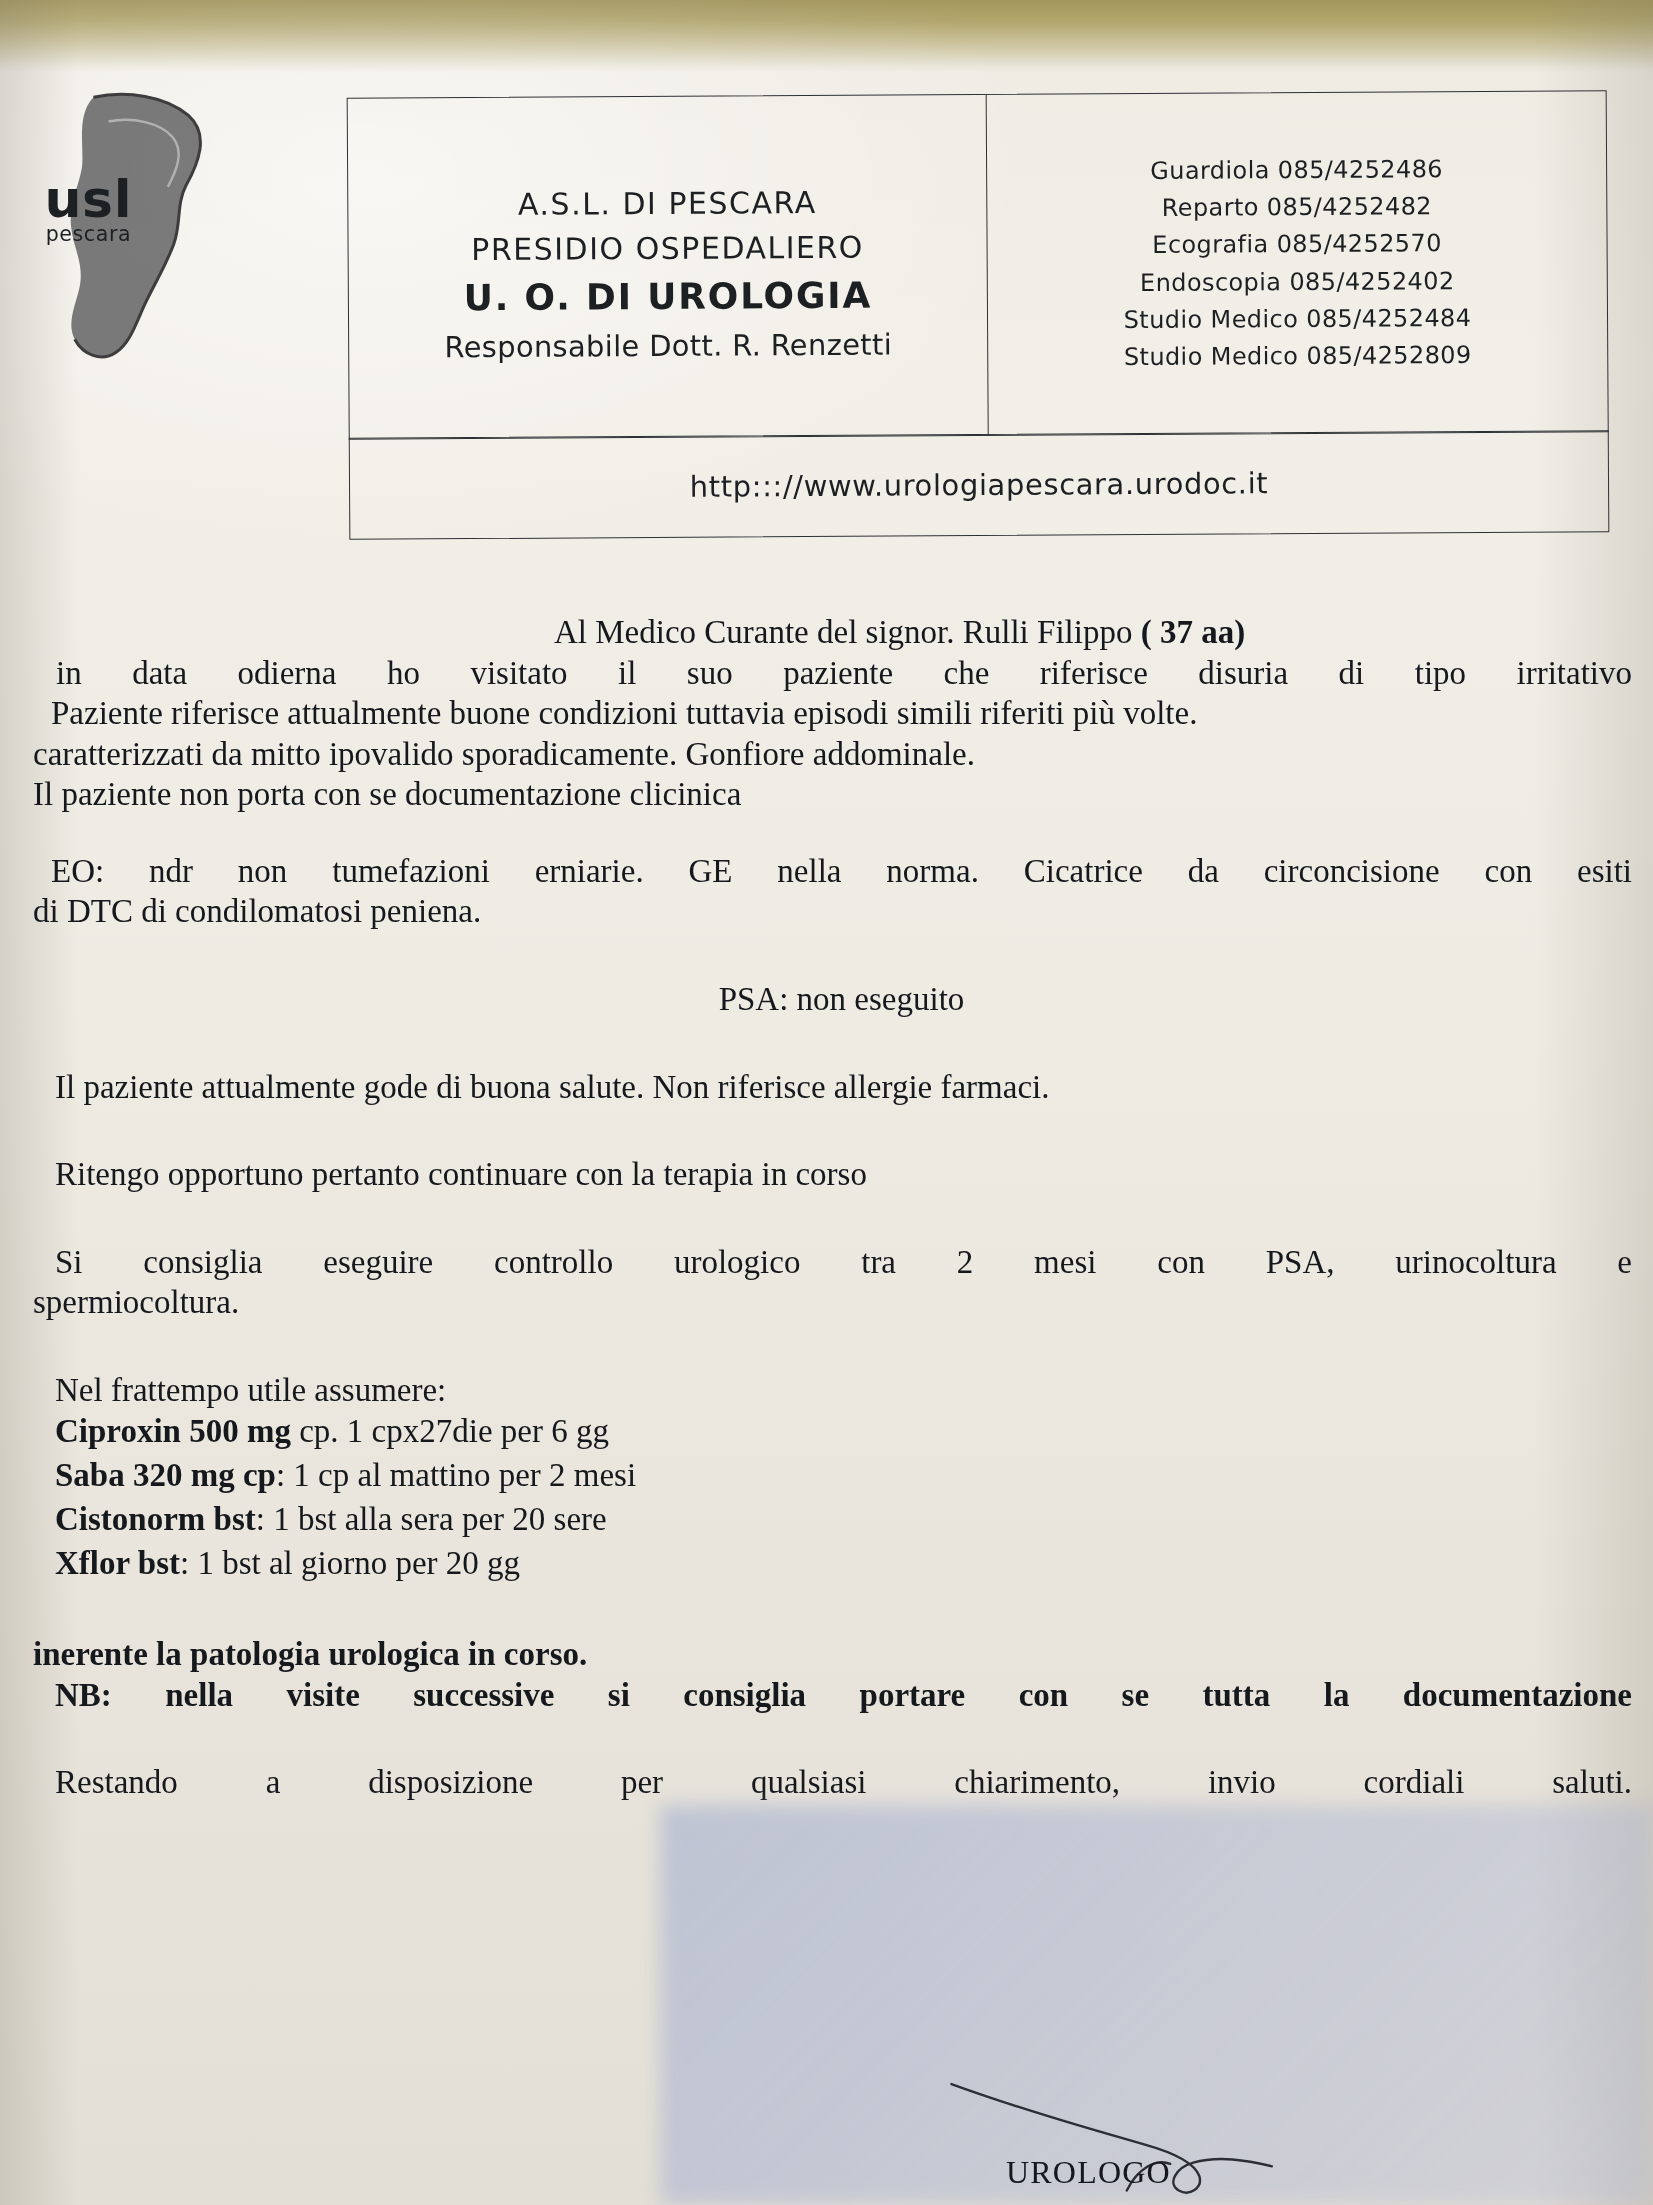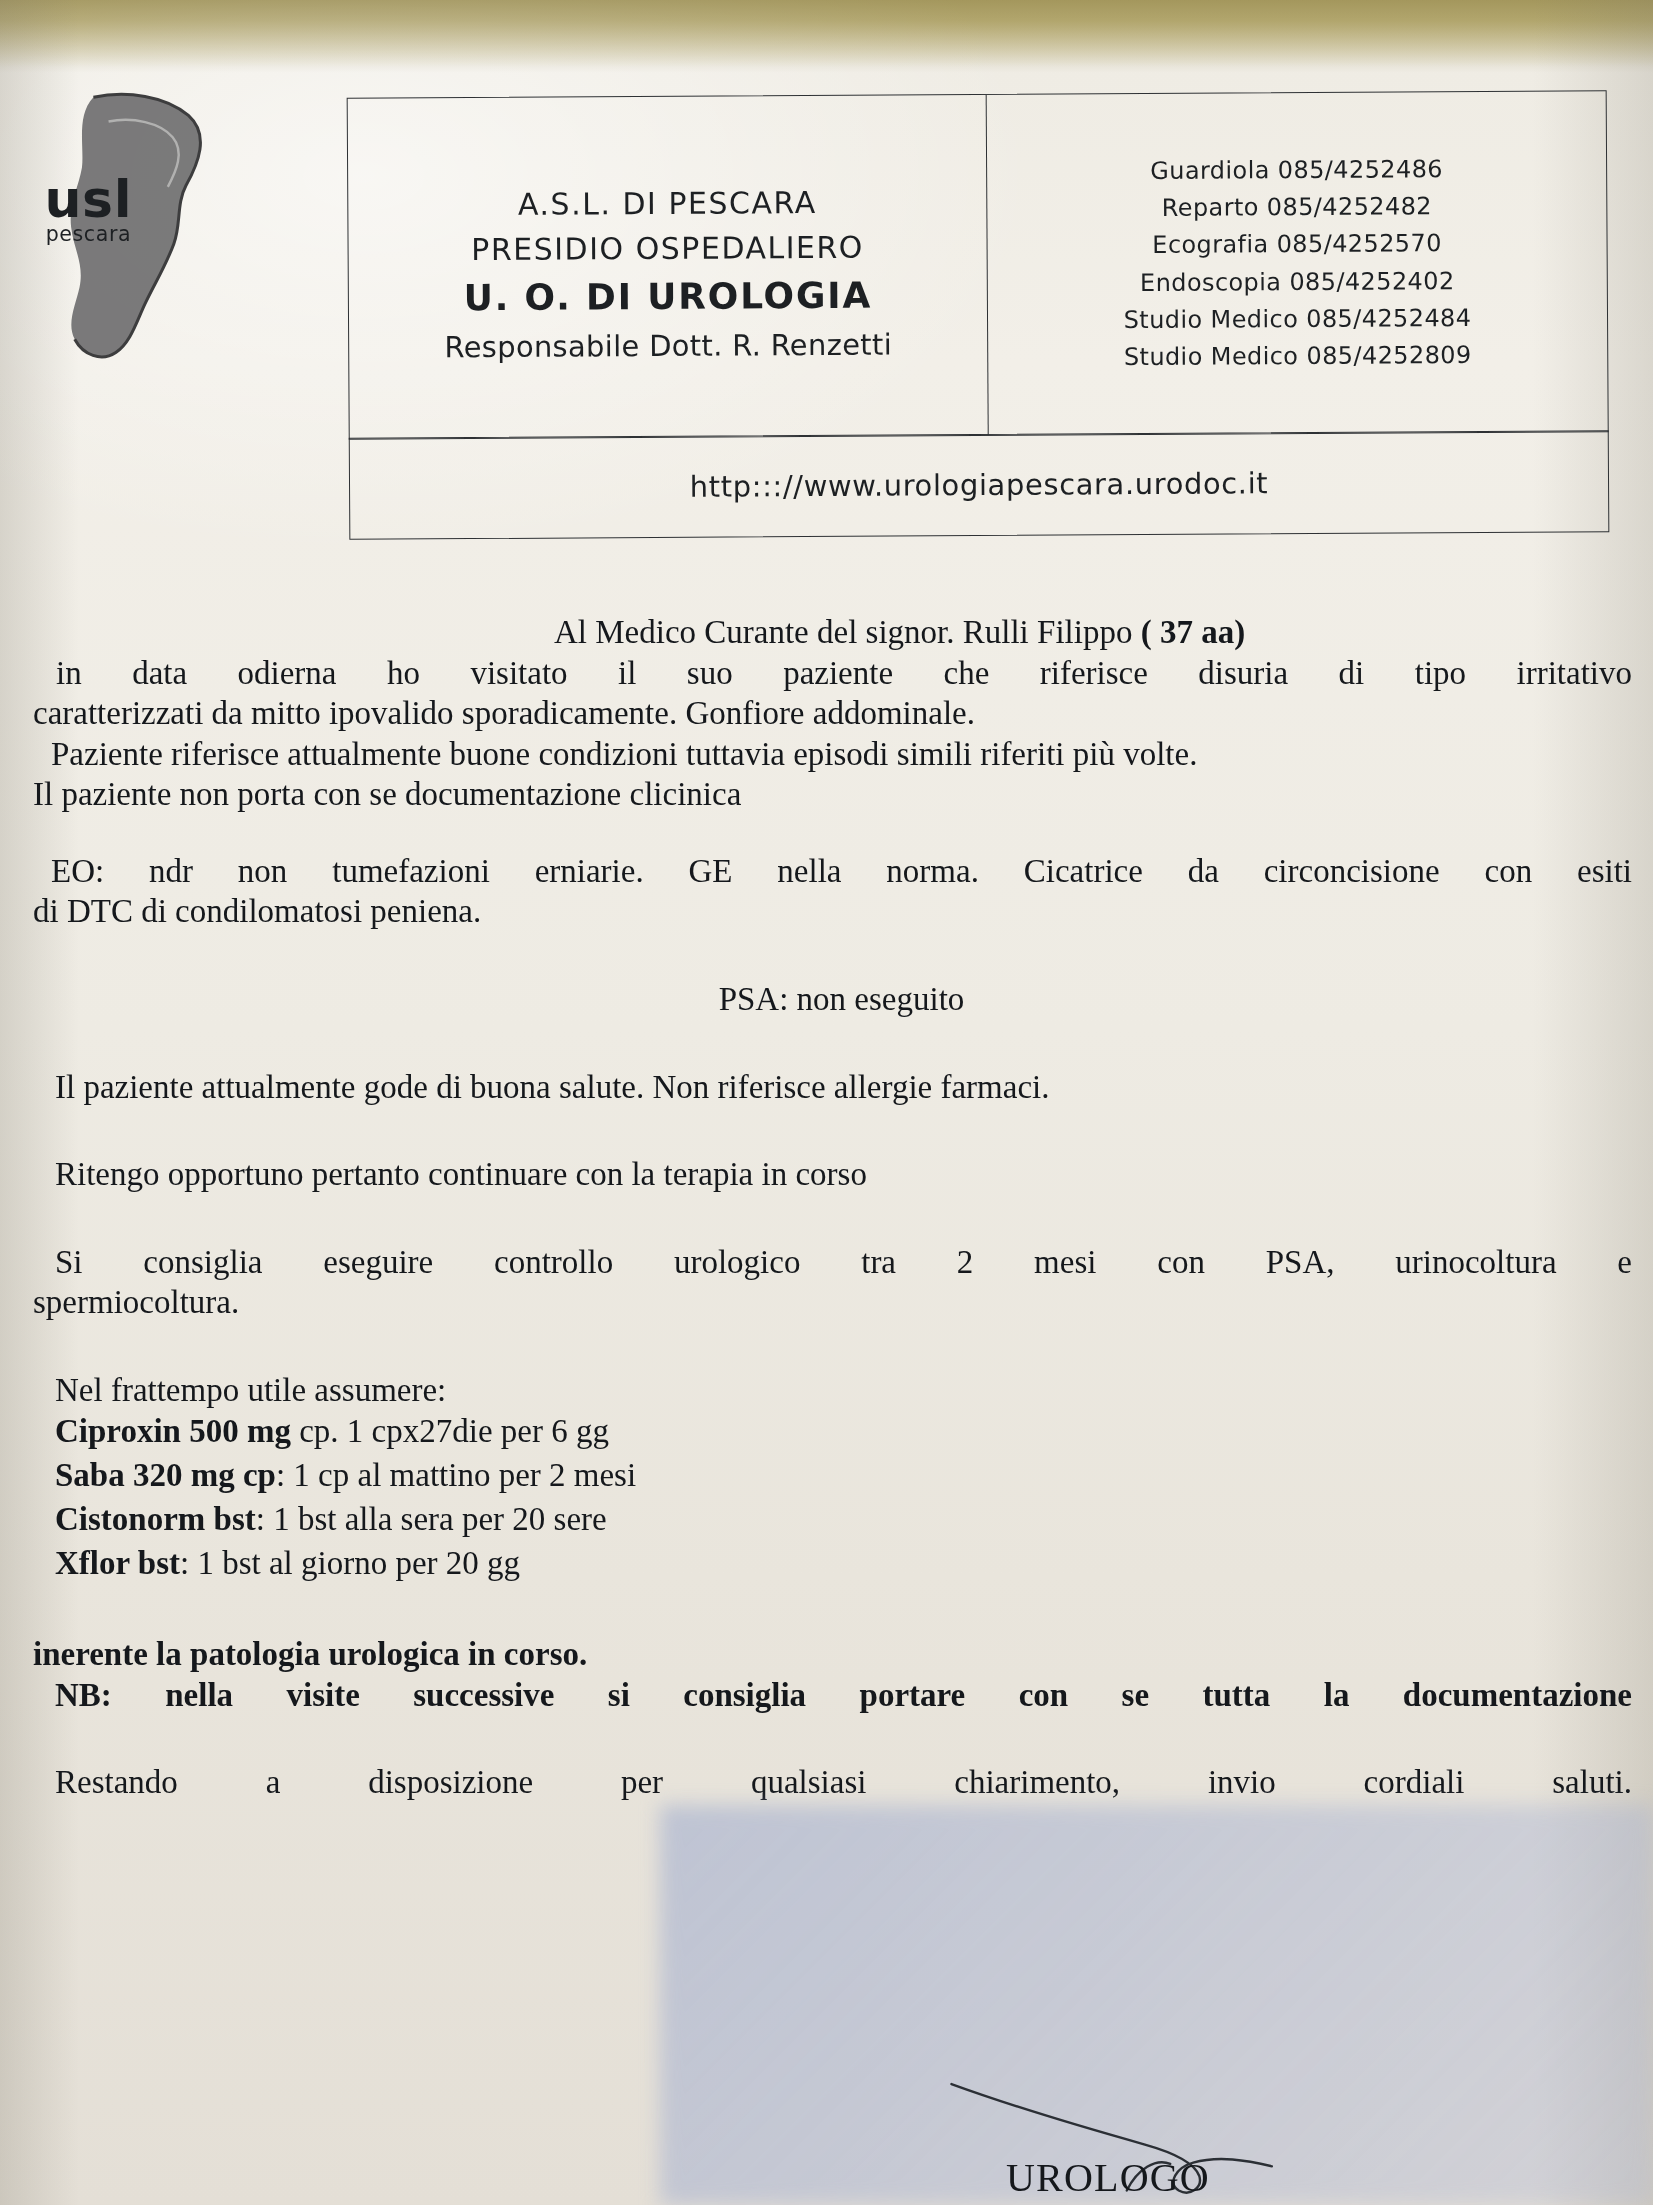--- a/index.html
+++ b/index.html
@@ -156,21 +156,21 @@
     position: absolute;
     left: 945px;
     top: 2072px;
     width: 424px;
     height: 133px;
   }
   .urologo {
     position: absolute;
     left: 1006px;
     top: 2154px;
-    font-size: 40px;
+    font-size: 32px;
     letter-spacing: 1.2px;
     color: #15181c;
   }
 </style>
 </head>
 <body>
 
 <div class="page">
 
   <div class="top-shadow"></div>
@@ -214,22 +214,22 @@
       <div class="url">http::://www.urologiapescara.urodoc.it</div>
     </div>
   </div>
 
   <div class="doc">
 
 
     <div class="addr line"><span>Al Medico Curante del  signor. Rulli Filippo </span><span class="bold">( 37 aa)</span></div>
 
     <div class="seg-justify" style="padding-left:23px;">in data odierna ho visitato il suo paziente che riferisce disuria di tipo irritativo</div>
+    <div style="padding-left:18px;">Paziente riferisce attualmente buone condizioni tuttavia episodi simili riferiti più volte.</div>
     <div>caratterizzati da mitto ipovalido sporadicamente. Gonfiore addominale.</div>
-    <div style="padding-left:18px;">Paziente riferisce attualmente buone condizioni tuttavia episodi simili riferiti più volte.</div>
     <div>Il paziente non porta con se documentazione clicinica</div>
 
     <div class="gap-m"></div>
 
     <div class="seg-justify" style="padding-left:18px;">EO: ndr non tumefazioni erniarie. GE nella norma. Cicatrice da circoncisione con esiti</div>
     <div>di DTC di condilomatosi peniena.</div>
 
     <div class="gap-l"></div>
 
     <div style="padding-left:18px;text-align:center;">PSA: non eseguito</div>

